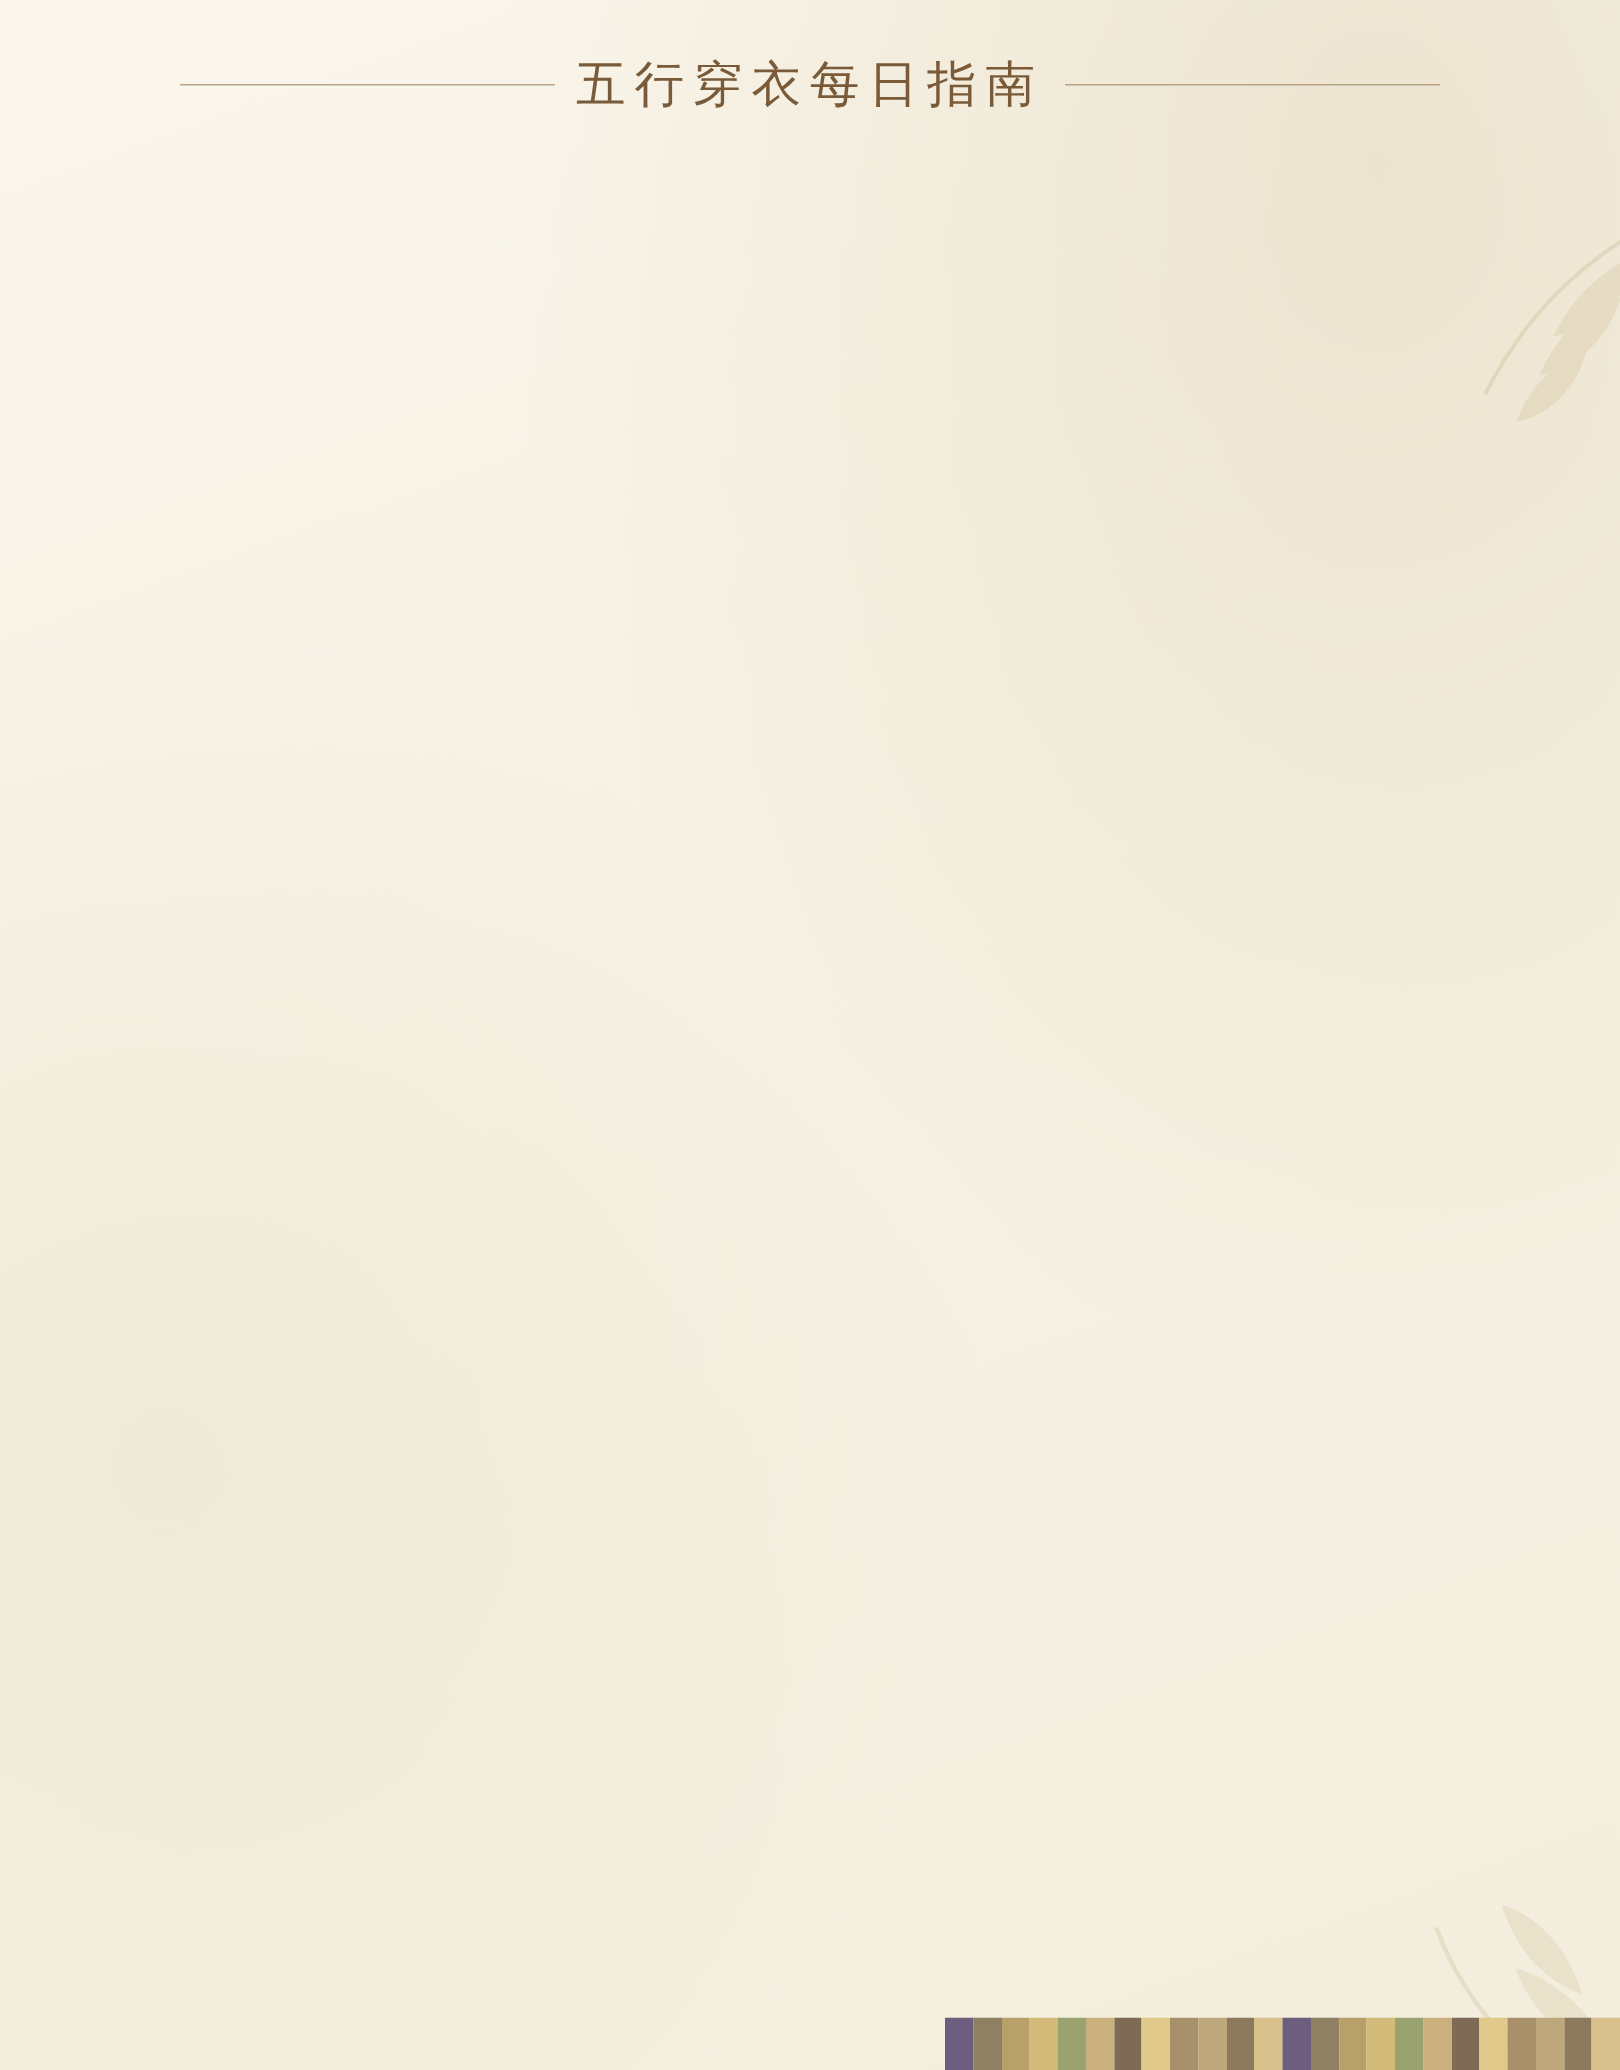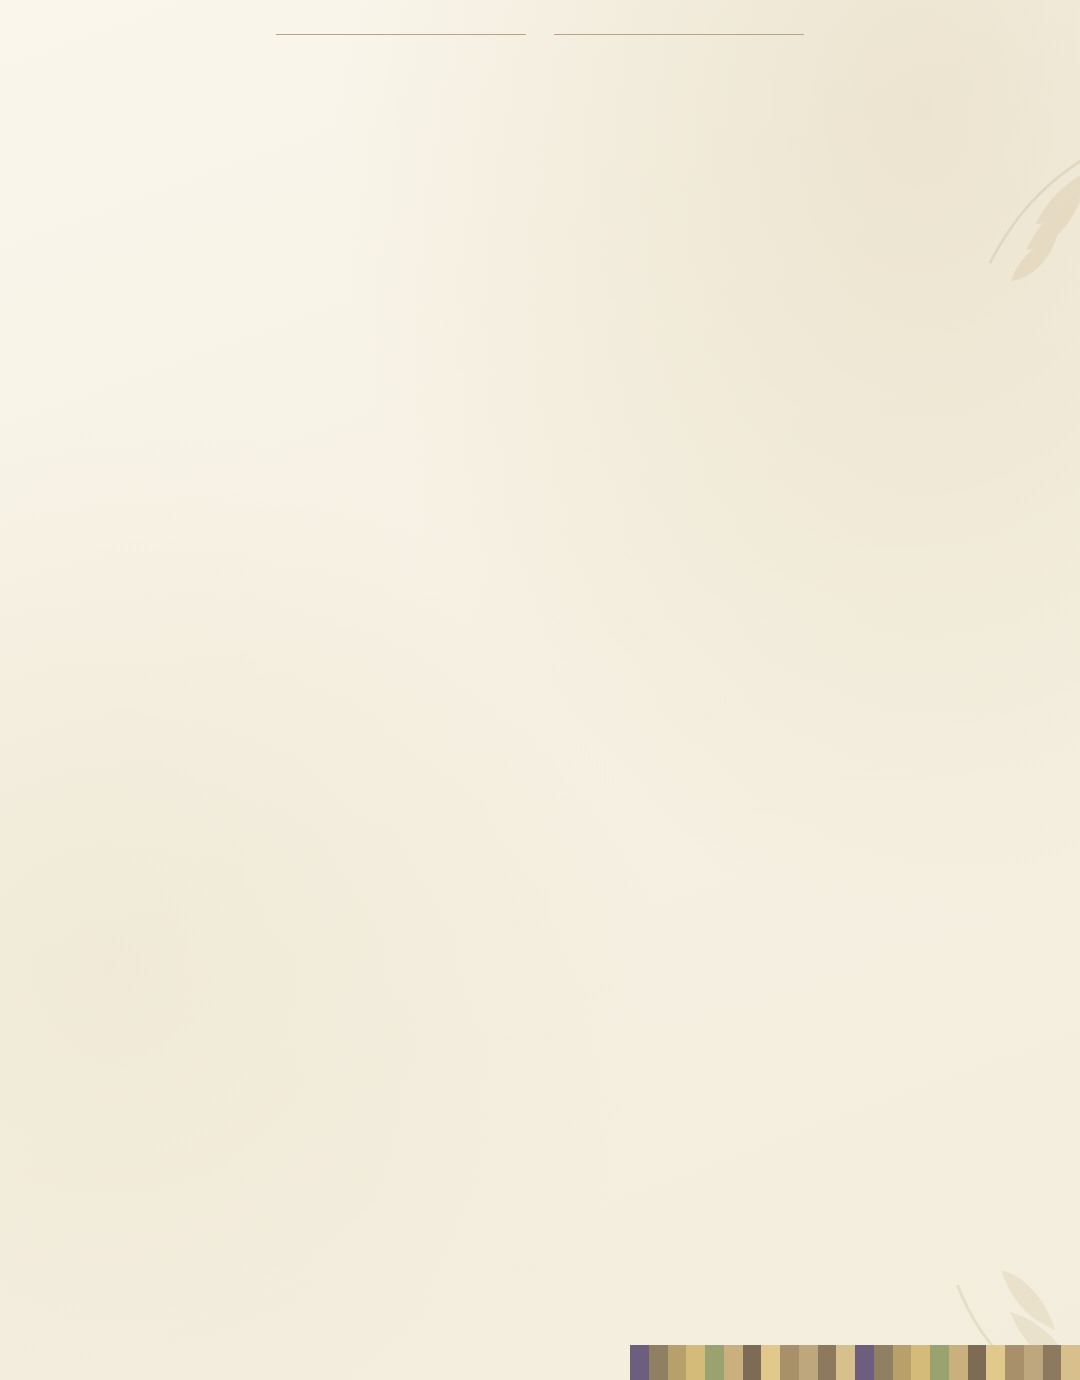--- a/index.html
+++ b/index.html
@@ -202,20 +202,21 @@
   <svg class="deco-leaf2" viewBox="0 0 200 200">
     <g fill="none" stroke="#b9a06d" stroke-width="2">
       <path d="M195 195 C150 180 120 150 105 110"></path>
       <path d="M185 170 C162 162 148 148 140 128 C156 132 176 148 185 170Z" fill="#c9b283" stroke="none"></path>
       <path d="M170 140 C150 132 140 118 134 100 C150 104 164 120 170 140Z" fill="#c9b283" stroke="none"></path>
     </g>
   </svg>
 
   <div class="header-title-row">
     <div class="title-rule left"></div>
+    <div class="header-title">五行穿衣每日指南</div>
     <div class="title-rule right"></div>
   </div>
 
   <div class="date-row">
     <div class="big-day">17</div>
     <div class="greg-block">
       <div>2024年</div>
       <div>十二月</div>
       <div>星期二</div>
     </div>

